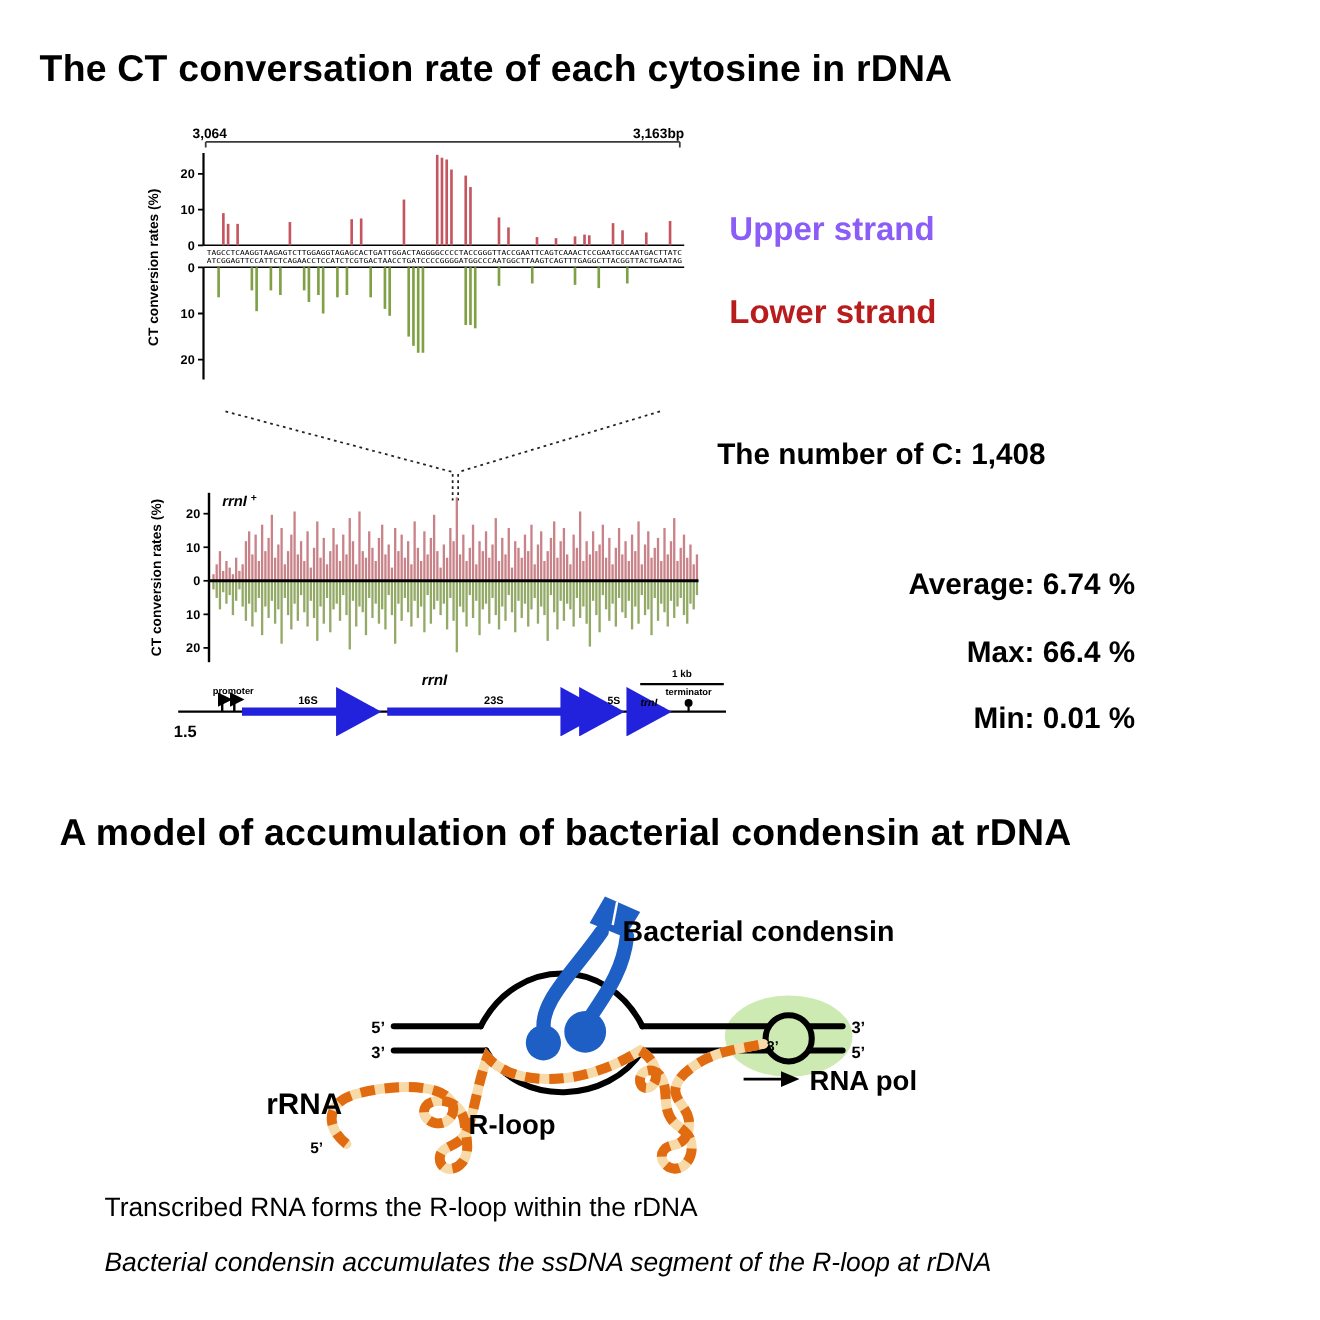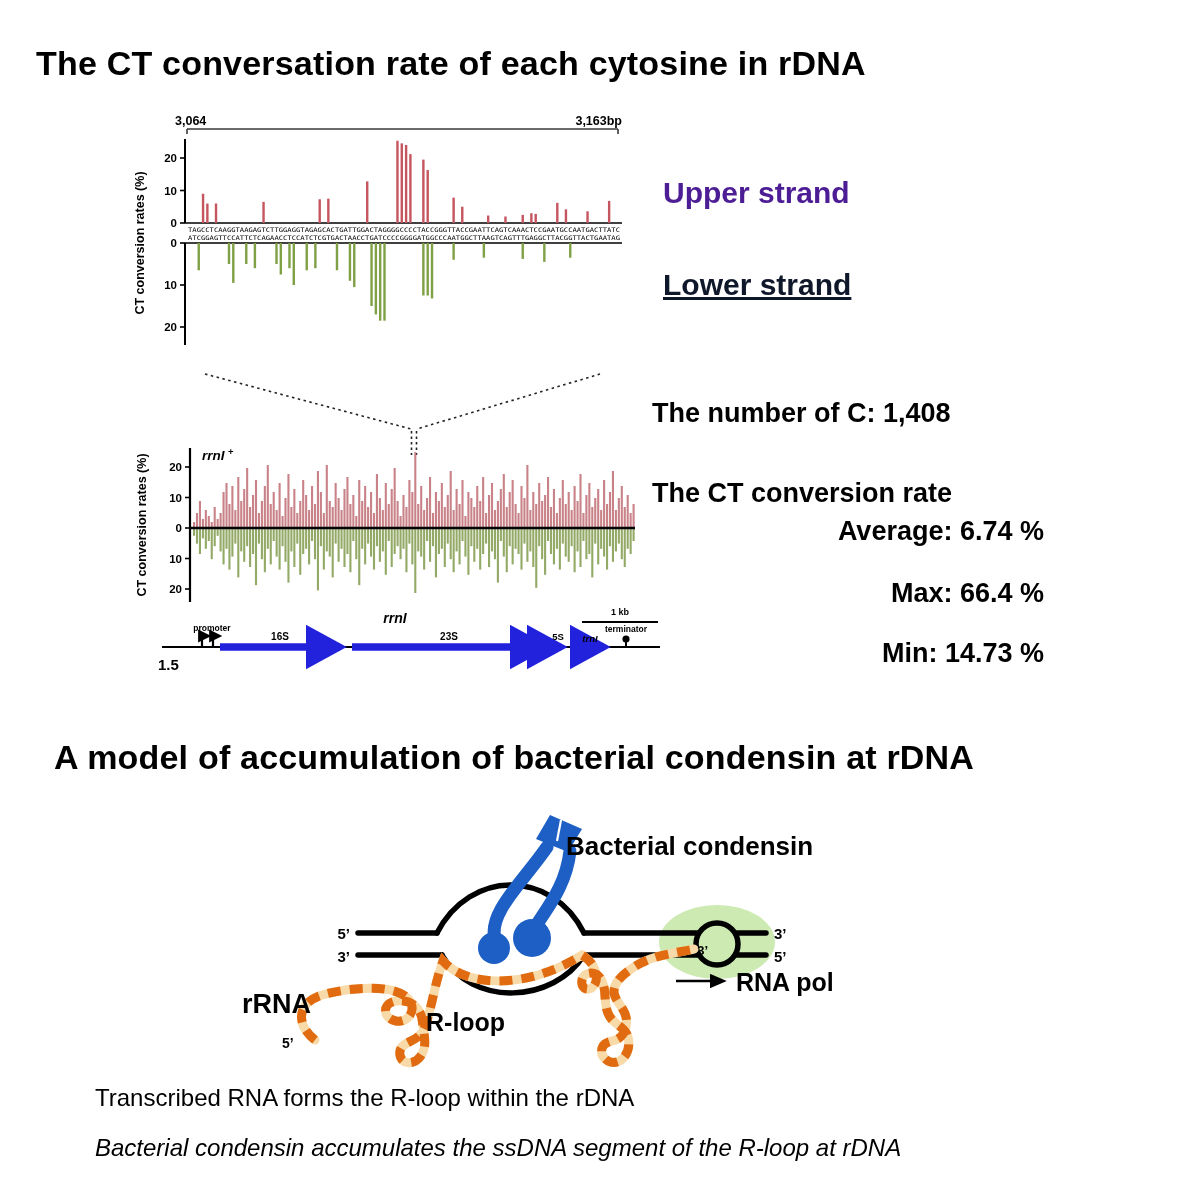--- a/index.html
+++ b/index.html
@@ -7,21 +7,21 @@
           font-family:"Liberation Sans", sans-serif;color:#000;}
   .abs{position:absolute;}
   .title1{left:36px;top:44px;font-size:34px;font-weight:bold;letter-spacing:.2px;}
   .title2{left:54px;top:738px;font-size:34px;font-weight:bold;letter-spacing:.2px;}
   .strand-label{font-size:30px;font-weight:bold;}
   .upper-strand{left:663px;top:176px;}
   .lower-strand{left:663px;top:268px;}
   .stats{left:652px;width:392px;font-weight:bold;font-size:27px;}
   .stat-line{position:absolute;white-space:nowrap;}
   .stat-left{left:0;}
-  .stat-right{right:0;text-align:right;}
+  .stat-right{right:12px;text-align:right;}
   .caption{left:68px;font-size:24px;font-weight:400;white-space:nowrap;margin-left:27px;}
   svg text{font-family:"Liberation Sans", sans-serif;}
   .seqtext{font-family:"DejaVu Sans Mono", monospace;}
 </style>
 </head>
 <body>
 
 <div class="canvas">
 
   <div class="abs title1">The CT conversation rate of each cytosine in rDNA</div>
@@ -105,22 +105,22 @@
         <rect x="439.06" y="138" width="2.4" height="14.700000000000001" fill="#7fa045"></rect>
       </g>
   </svg>
 
   <svg class="abs" style="left:130px;top:365px;" width="530" height="92">
     <path d="M75,9 L281,64" stroke="#222" stroke-width="1.6" stroke-dasharray="2.5,3.5" fill="none"></path>
     <path d="M470,9 L287,64" stroke="#222" stroke-width="1.6" stroke-dasharray="2.5,3.5" fill="none"></path>
     <path d="M281.5,66 V90 M286.5,66 V90" stroke="#222" stroke-width="1.6" stroke-dasharray="2.5,3" fill="none"></path>
   </svg>
 
-  <div class="abs strand-label upper-strand" style="color: #4c1d95;">Upper strand</div>
-  <div class="abs strand-label lower-strand" style="color: #0f172a; text-decoration: underline;">Lower strand</div>
+  <div class="abs strand-label upper-strand" style="color: #8b5cf6; margin-top: 16px;">Upper strand</div>
+  <div class="abs strand-label lower-strand" style="color: #b91c1c;">Lower strand</div>
 
   <svg id="chart2" class="abs" style="left:130px;top:440px;" width="530" height="170">
     <text transform="translate(16,85) rotate(-90)" text-anchor="middle" font-size="12.5" font-weight="bold">CT conversion rates (%)</text>
     <path d="M60,8 V162" stroke="#000" stroke-width="2.2" fill="none"></path>
     <text x="72" y="20" font-size="13.5" font-weight="bold" font-style="italic">rrnI</text>
     <text x="98" y="15" font-size="9.5" font-weight="bold">+</text>
     <g id="c2-ticks">
         <line x1="55" y1="27" x2="60" y2="27" stroke="#000" stroke-width="1.6"></line>
         <text x="52" y="31" font-size="11.5" font-weight="bold" text-anchor="end">20</text>
         <line x1="55" y1="57.5" x2="60" y2="57.5" stroke="#000" stroke-width="1.6"></line>
@@ -464,24 +464,23 @@
     <line x1="476" y1="47" x2="476" y2="42" stroke="#000" stroke-width="2"></line>
     <circle cx="476" cy="39" r="3.6" fill="#000"></circle>
     <text x="476" y="32" font-size="8.5" font-weight="bold" text-anchor="middle">terminator</text>
     <line x1="432" y1="22" x2="508" y2="22" stroke="#000" stroke-width="2"></line>
     <text x="470" y="15" font-size="9" font-weight="bold" text-anchor="middle">1 kb</text>
     <text x="8" y="70" font-size="15" font-weight="bold">1.5</text>
   </svg>
 
   <div class="abs stats" style="top:398px;height:280px;">
     <div class="stat-line stat-left" style="top:0;">The number of C: 1,408</div>
-    <div class="stat-line stat-left" style="top:80px;">The CT conversion rate</div>
     <div class="stat-line stat-right" style="top:118px;">Average: 6.74 %</div>
     <div class="stat-line stat-right" style="top:180px;">Max: 66.4 %</div>
-    <div class="stat-line stat-right" style="top:240px;">Min: 14.73 %</div>
+    <div class="stat-line stat-right" style="top:240px;">Min: 0.01 %</div>
   </div>
 
   <div class="abs title2">A model of accumulation of bacterial condensin at rDNA</div>
 
   <svg class="abs" style="left:230px;top:805px;" width="680" height="278">
     <defs>
       <marker id="arrBlack2" markerWidth="8" markerHeight="8" refX="5" refY="3" orient="auto">
         <path d="M0,0 L7,3 L0,6 Z" fill="#000"></path>
       </marker>
     </defs>

